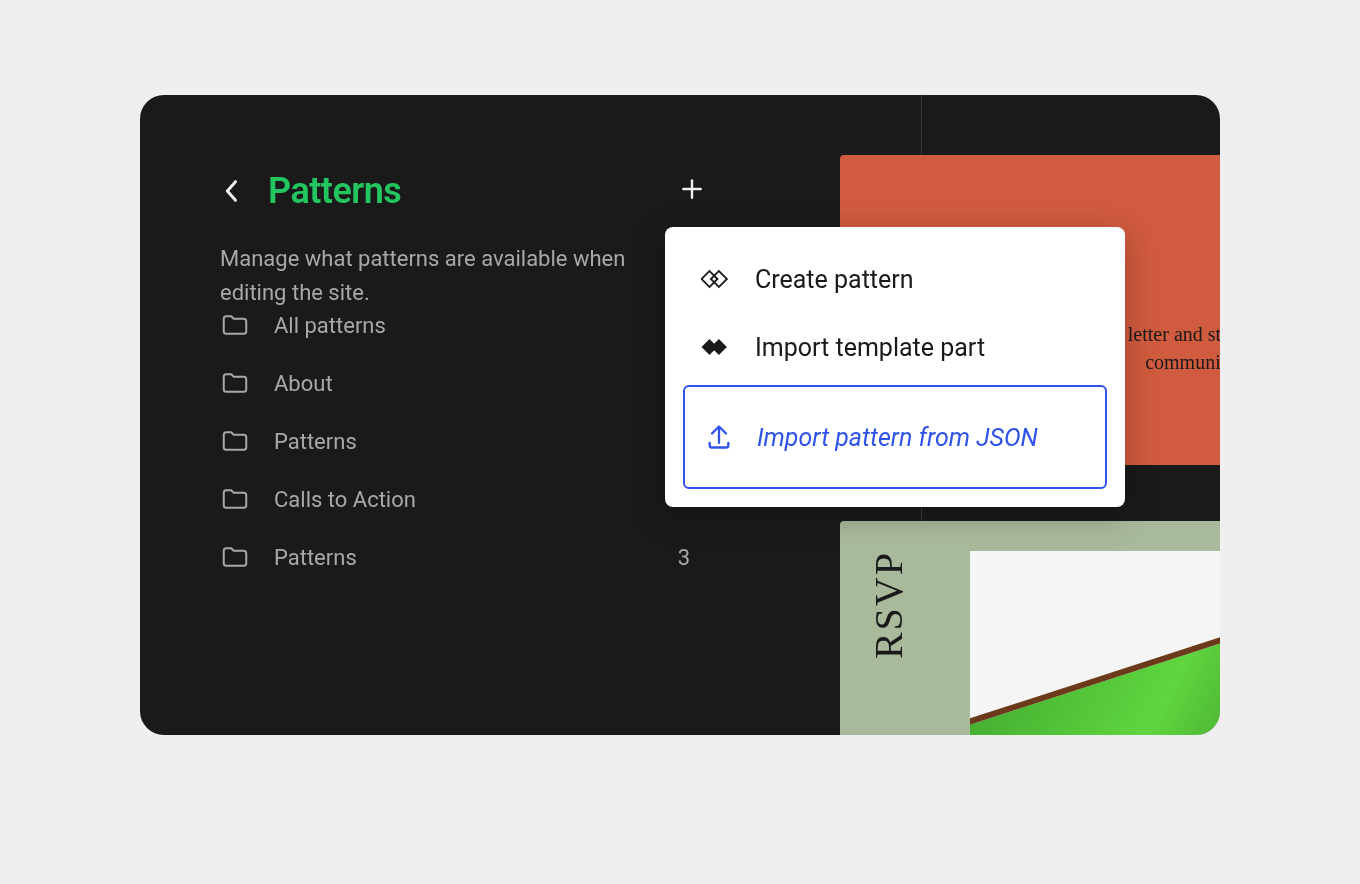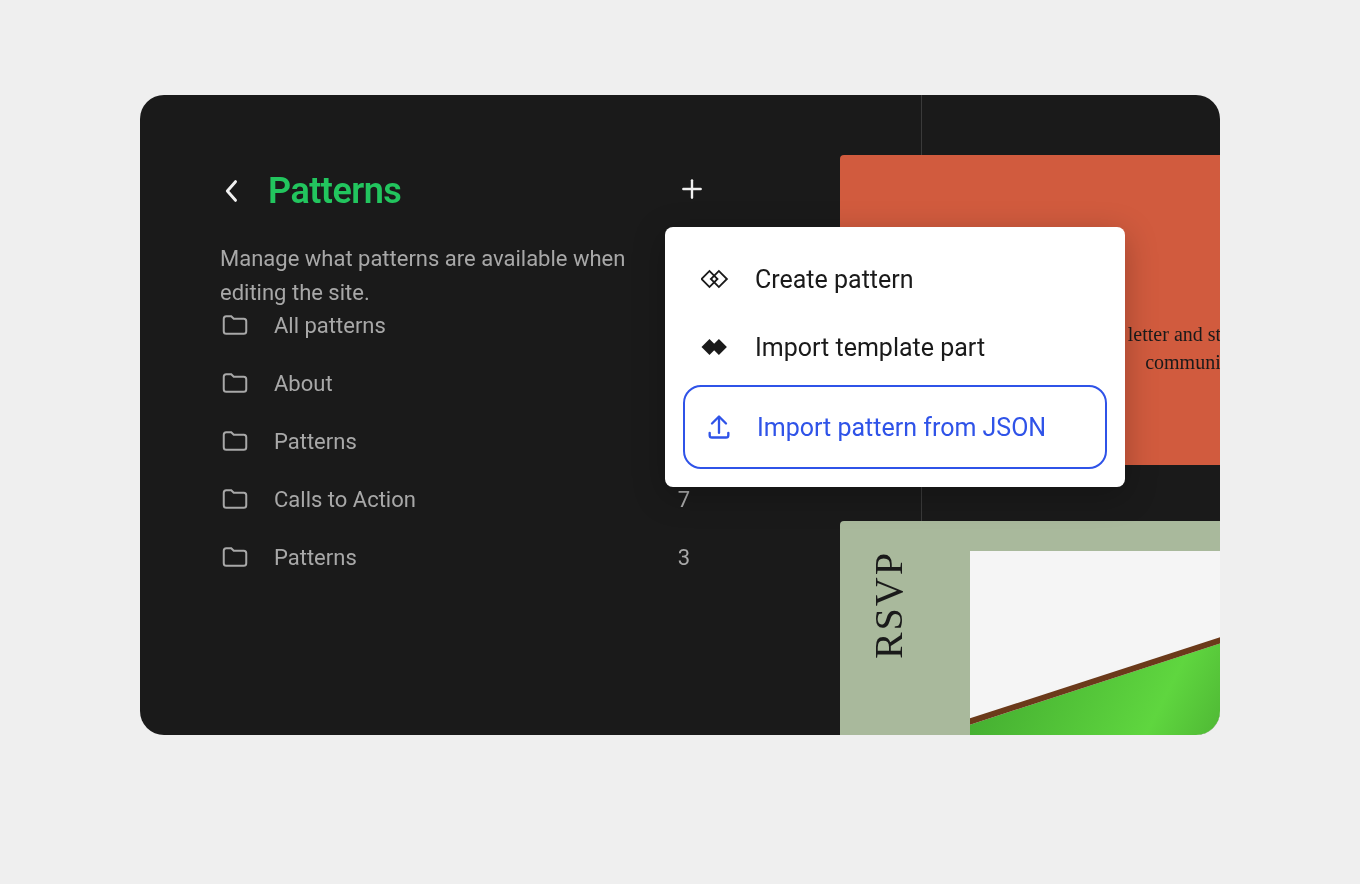--- a/index.html
+++ b/index.html
@@ -194,24 +194,25 @@
     .dropdown-item .dd-icon {
       width: 32px;
       height: 32px;
       flex-shrink: 0;
       display: flex;
       align-items: center;
       justify-content: center;
     }
     .dropdown-item.highlighted {
       border: 2px solid #2f53e8;
-      border-radius: 18px;
+      border-radius: 6px;
       margin: 4px 18px 0 18px;
-      padding: 24px 18px;
+      padding: 34px 18px;
       color: #2f53e8;
+      font-style: italic;
     }
   </style>
 </head>
 <body>
 
 <div class="panel">
 
   <div class="sidebar">
     <div class="sidebar-header">
       <div class="back-btn">

